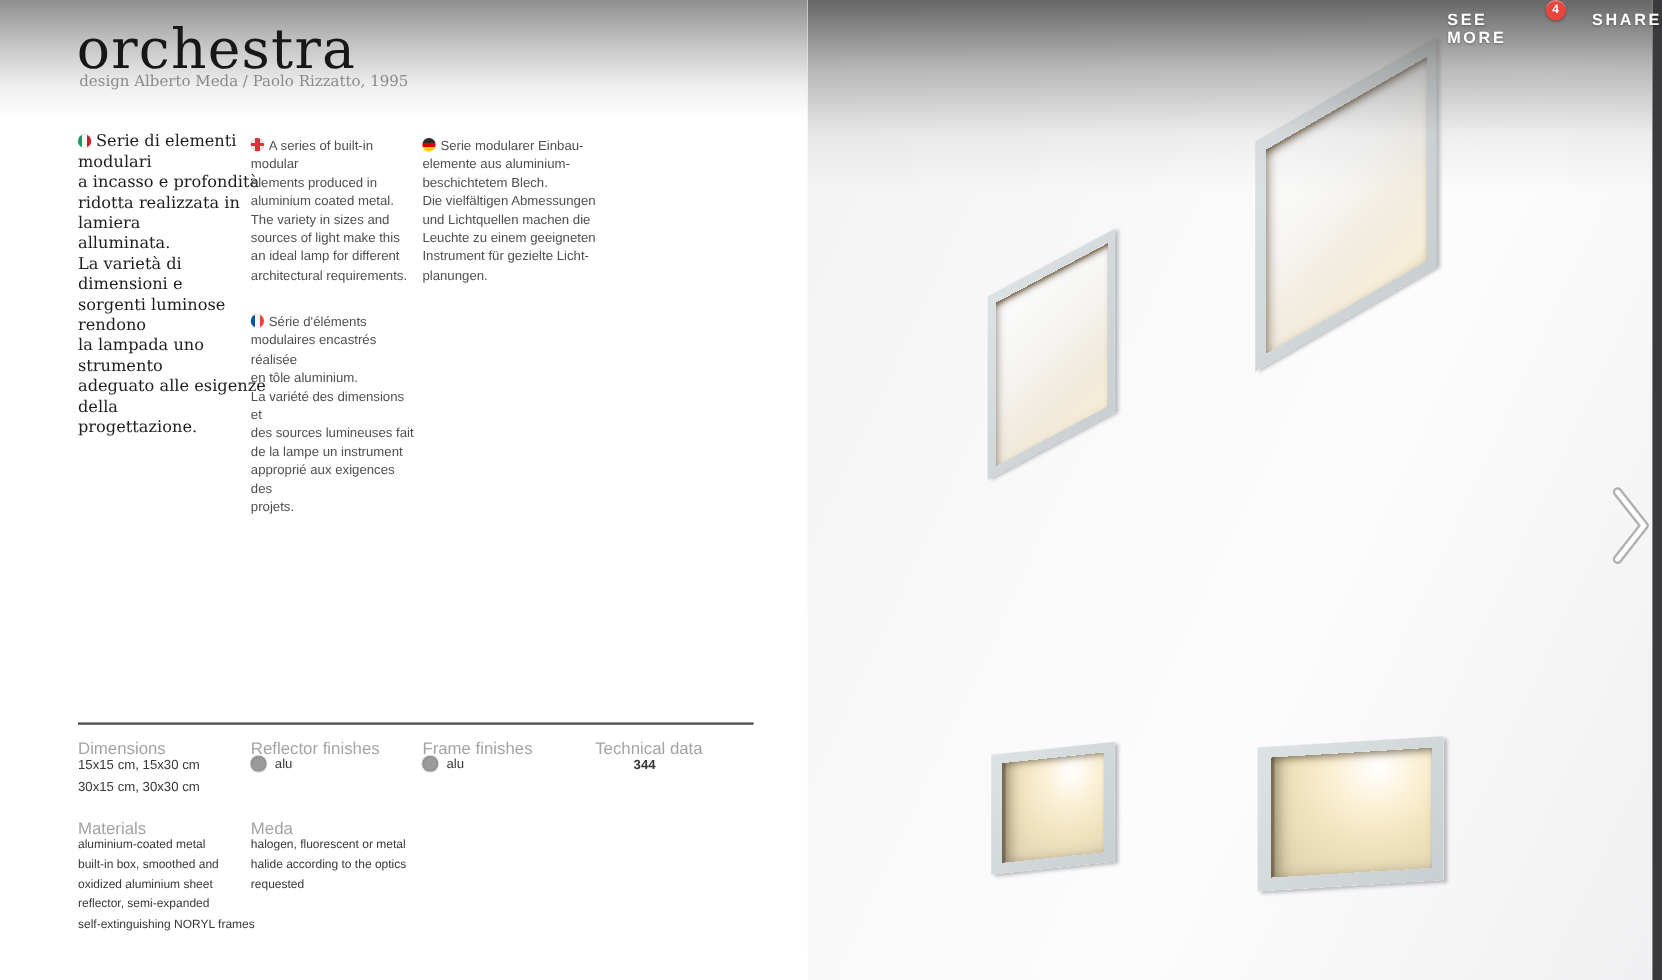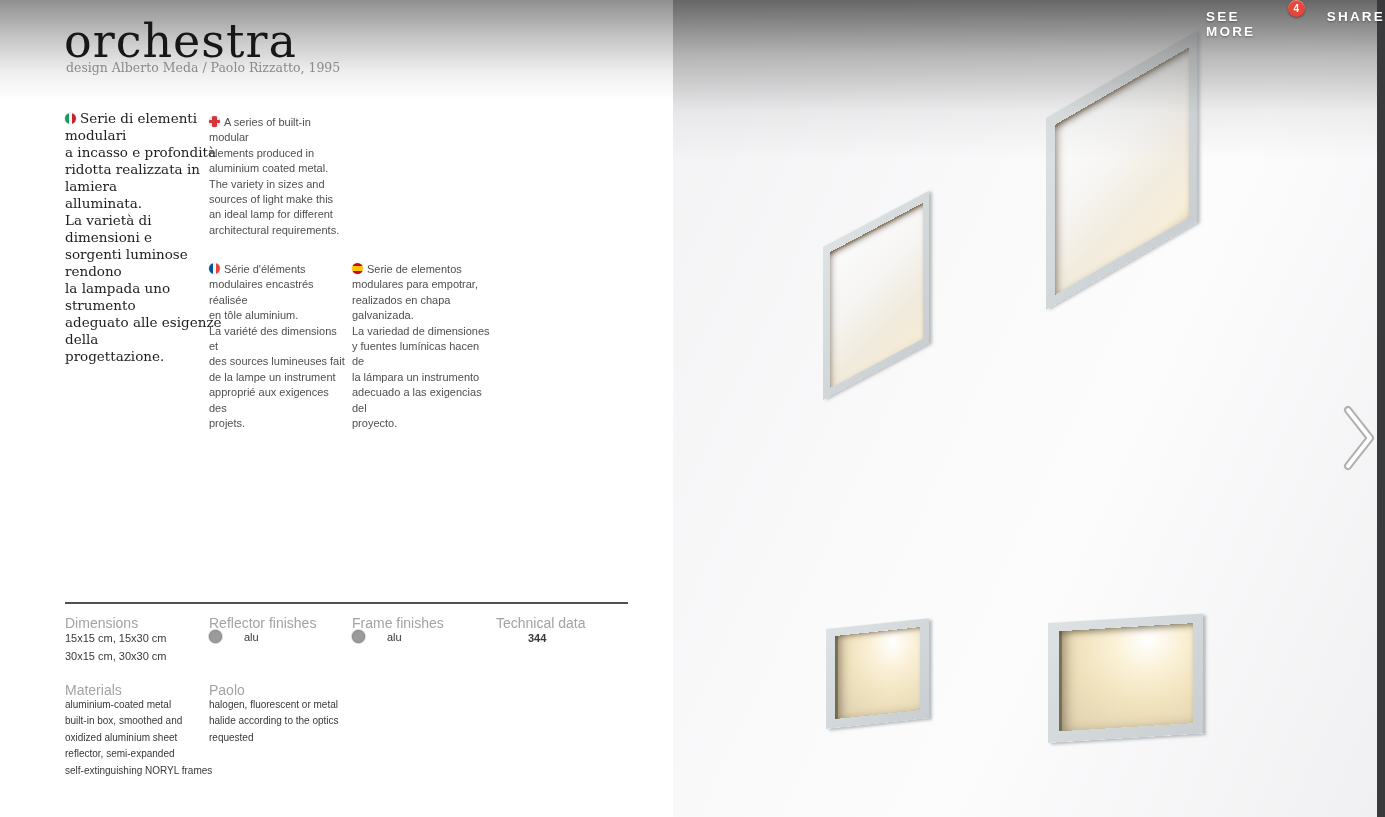--- a/index.html
+++ b/index.html
@@ -47,21 +47,21 @@
       #3a5fa8;
   }
   .flag-de { background:linear-gradient(#2b2b2b 36%,#d00 36% 68%,#ffce00 68%); }
   .flag-fr { background:linear-gradient(90deg,#0055a4 33%,#f6f6f6 33% 66%,#ef4135 66%); }
   .flag-es { background:linear-gradient(#c60b1e 28%,#ffc400 28% 72%,#c60b1e 72%); }
 
   
   .spec-rule { position:absolute; left:65px; top:602px; width:563px; height:2px; background:#515151; }
   .spec-label { position:absolute; font-size:14px; color:#a3a3a3; }
   .spec-value { position:absolute; font-size:11px; color:#383838; white-space:pre-line; line-height:17.5px; }
-  .swatch-row { position:absolute; display:flex; align-items:center; gap:22px; }
+  .swatch-row { position:absolute; display:flex; align-items:center; gap:7px; }
   .swatch { width:13px; height:13px; border-radius:50%; background:#9b9b9b; box-shadow:inset 0 0 0 1px #8e8e8e, 0 0 0 1px #d9d9d9; }
   .swatch-label { font-size:11px; color:#383838; }
   .spec-text { position:absolute; font-size:10px; color:#383838; white-space:pre-line; line-height:16.4px; }
   .bold { font-weight:bold;margin-left:32px; }
 
   
   .photo {
     position:absolute; left:673px; top:0; width:704px; height:817px; overflow:hidden;
     background:linear-gradient(115deg,#f2f2f4 0%,#fafafb 40%,#fcfcfd 60%,#f0f0f2 100%);
   }
@@ -154,41 +154,40 @@
   </div>
   <div class="desc desc-sans desc-en">
     <span class="flag flag-uk"></span><span class="txt">A series of built-in modular
 elements produced in
 aluminium coated metal.
 The variety in sizes and
 sources of light make this
 an ideal lamp for different
 architectural requirements.</span>
   </div>
+  <div class="desc desc-sans desc-de">
+    <span class="flag flag-de"></span><span class="txt">Serie modularer Einbau-
+elemente aus aluminium-
+beschichtetem Blech.
+Die vielfältigen Abmessungen
+und Lichtquellen machen die
+Leuchte zu einem geeigneten
+Instrument für gezielte Licht-
+planungen.</span>
+  </div>
   <div class="desc desc-sans desc-fr">
     <span class="flag flag-fr"></span><span class="txt">Série d'éléments
 modulaires encastrés réalisée
 en tôle aluminium.
 La variété des dimensions et
 des sources lumineuses fait
 de la lampe un instrument
 approprié aux exigences des
 projets.</span>
   </div>
-  <div class="desc desc-sans desc-es">
-    <span class="flag flag-es"></span><span class="txt">Serie de elementos
-modulares para empotrar,
-realizados en chapa
-galvanizada.
-La variedad de dimensiones
-y fuentes lumínicas hacen de
-la lámpara un instrumento
-adecuado a las exigencias del
-proyecto.</span>
-  </div>
 
   <div class="spec-rule"></div>
 
   <div class="spec-label" style="left:65px; top:615px;">Dimensions</div>
   <div class="spec-value" style="left:65px; top:630px;">15x15 cm, 15x30 cm
 30x15 cm, 30x30 cm</div>
 
   <div class="spec-label" style="left:209px; top:615px;">Reflector finishes</div>
   <div class="swatch-row" style="left:209px; top:630px;">
     <span class="swatch"></span>
@@ -204,21 +203,21 @@
   <div class="spec-label" style="left:496px; top:615px;">Technical data</div>
   <div class="spec-value bold" style="left:496px; top:630px;">344</div>
 
   <div class="spec-label" style="left:65px; top:682px;">Materials</div>
   <div class="spec-text" style="left:65px; top:697px; width:170px;">aluminium-coated metal
 built-in box, smoothed and
 oxidized aluminium sheet
 reflector, semi-expanded
 self-extinguishing NORYL frames</div>
 
-  <div class="spec-label" style="left:209px; top:682px;">Paolo</div>
+  <div class="spec-label" style="left:209px; top:682px;">Meda</div>
   <div class="spec-text" style="left:209px; top:697px; width:170px;">halogen, fluorescent or metal
 halide according to the optics
 requested</div>
 
   <div class="photo">
     <div class="lamp lamp-sq-big">
       <div class="frame"></div>
       <div class="reflector"></div>
     </div>
     <div class="lamp lamp-sq-small">

